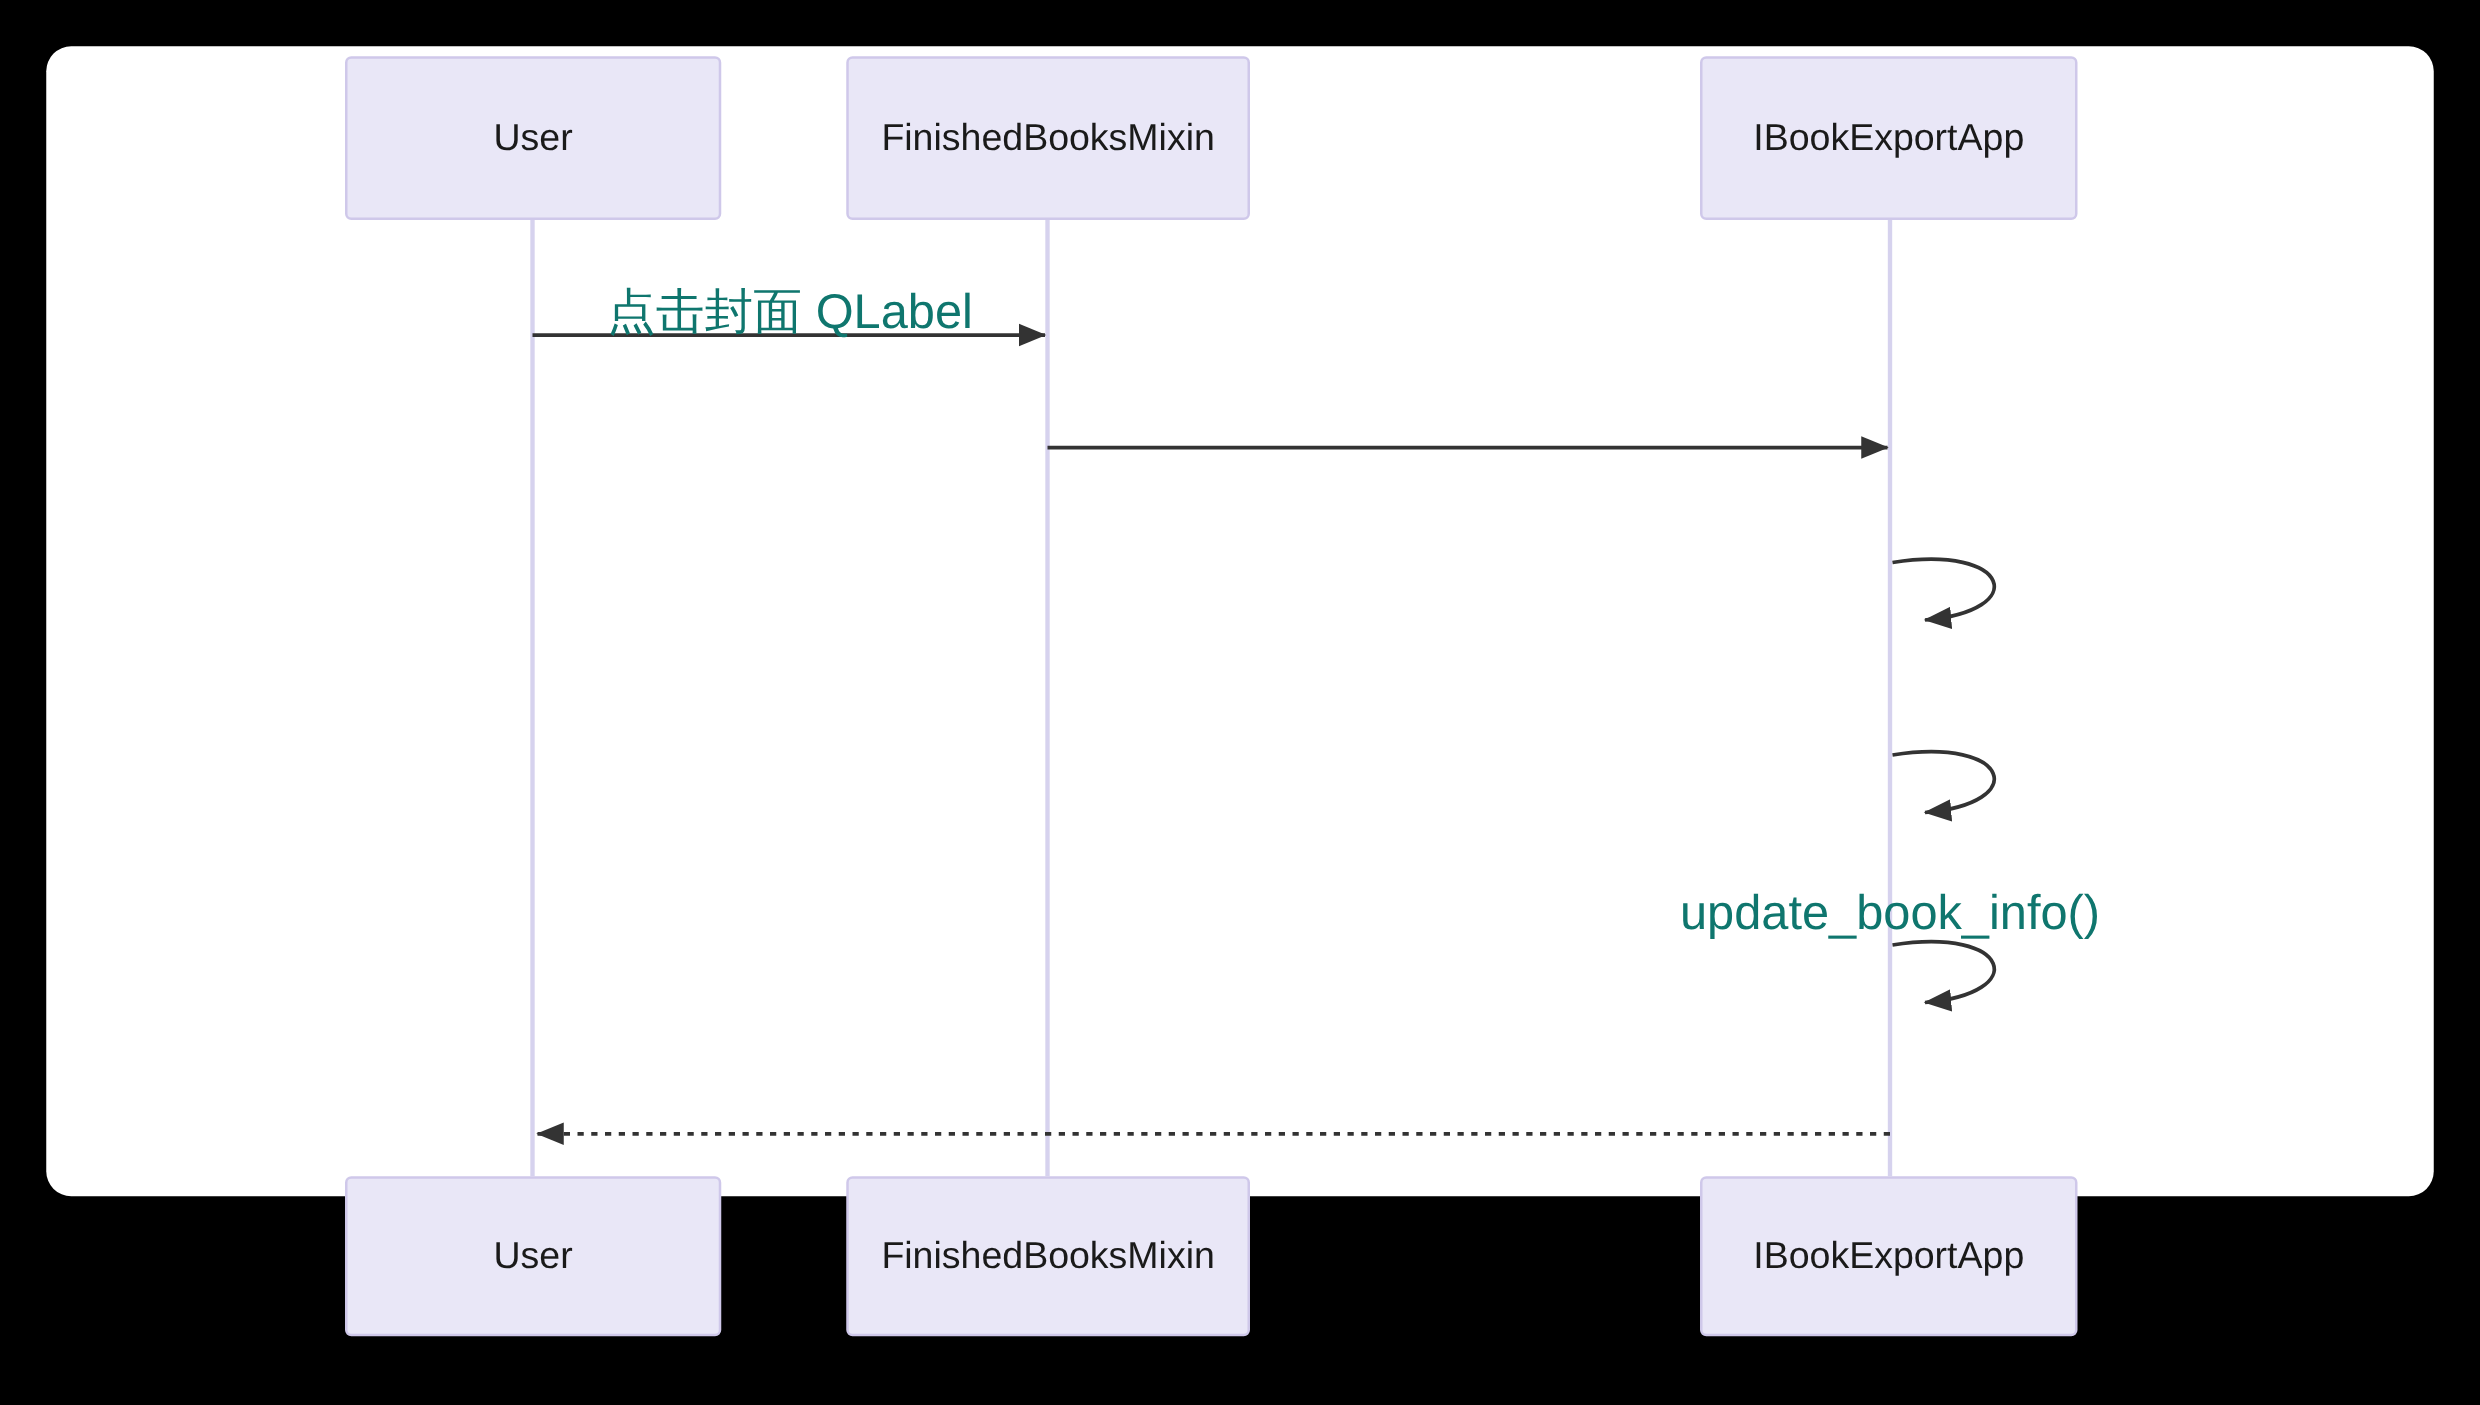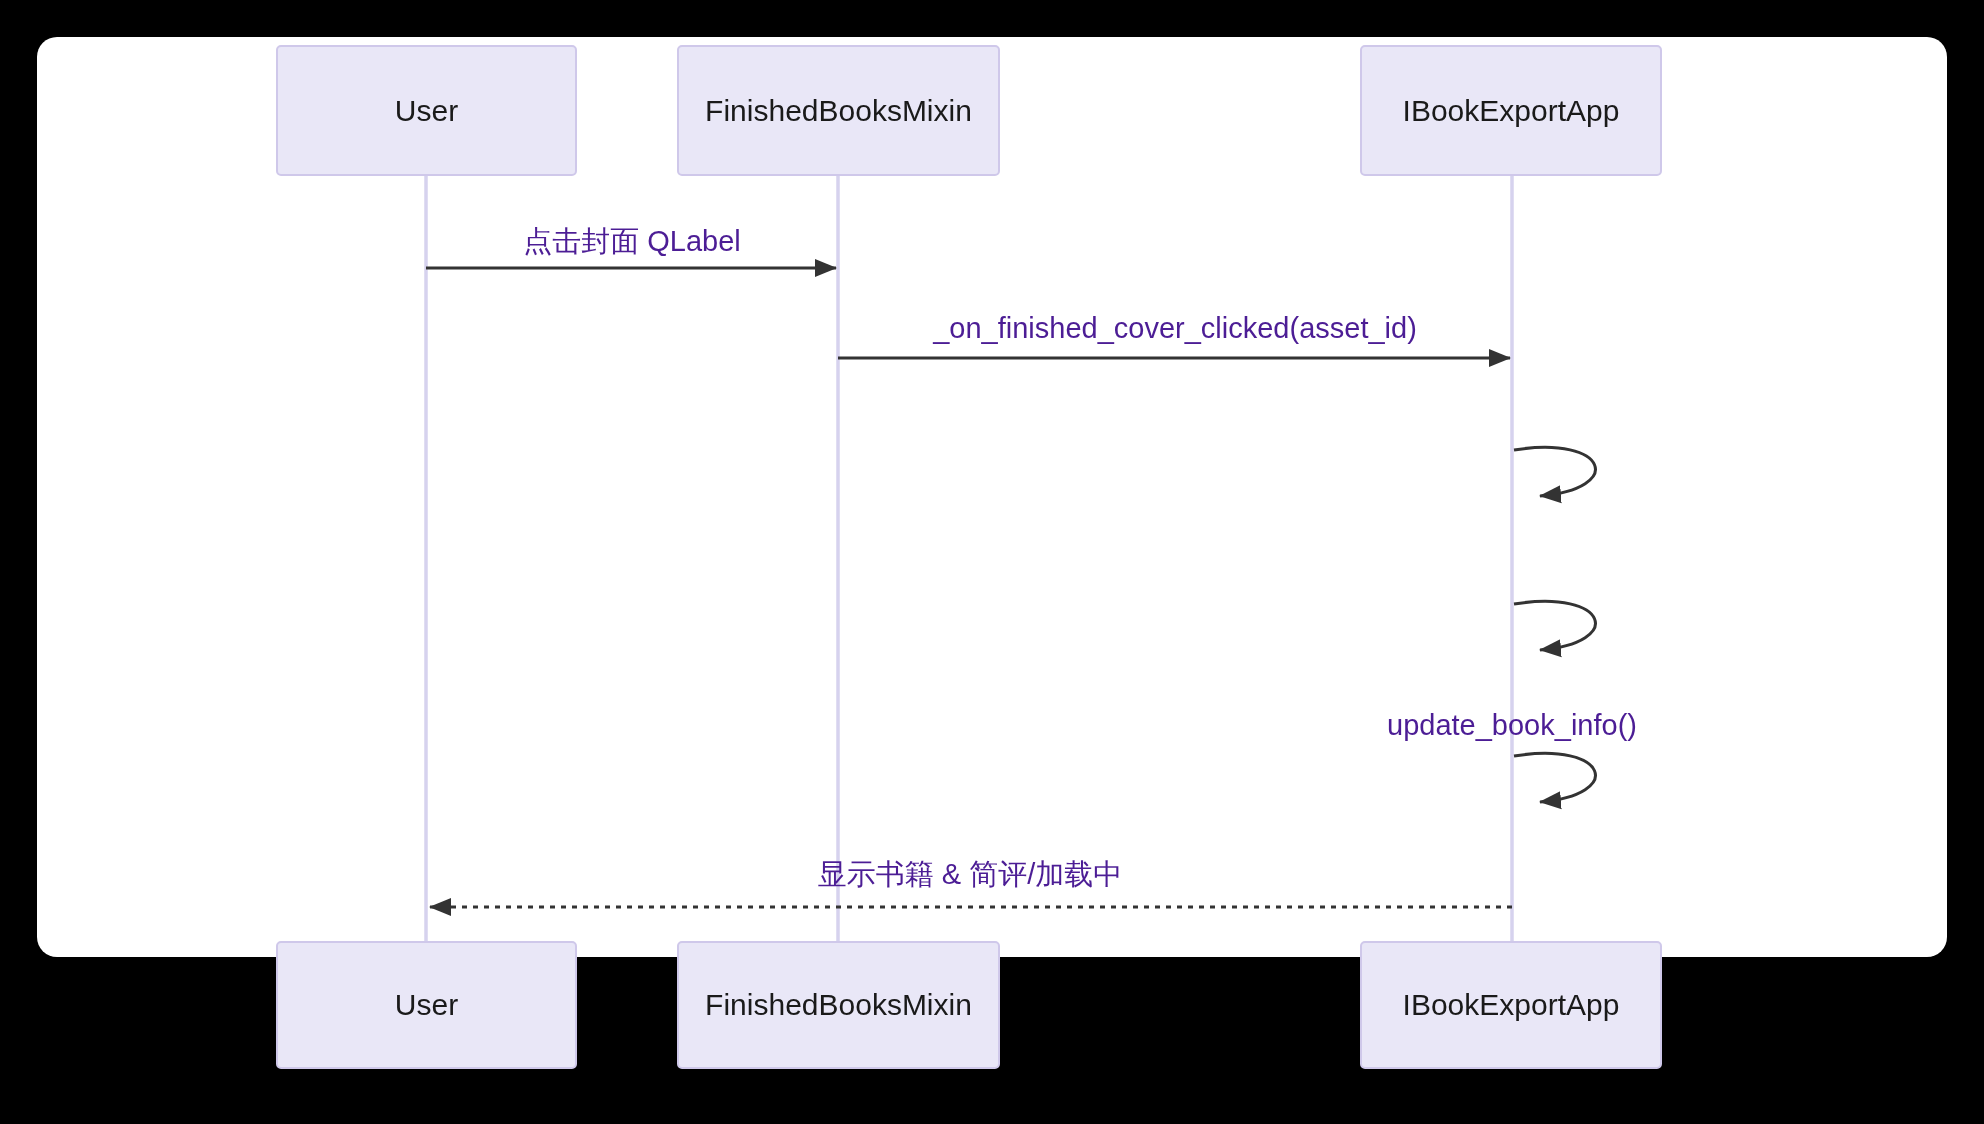--- a/index.html
+++ b/index.html
@@ -35,22 +35,22 @@
     border-radius: 5px;
     display: flex;
     align-items: center;
     justify-content: center;
     color: #1a1a1a;
     font-size: 30px;
   }
   .msg-label {
     position: absolute;
     transform: translateX(-50%);
-    color: #4c1d95;
-    font-size: 29px;
+    color: #0f766e;
+    font-size: 39px;
     white-space: nowrap;
     text-align: center;
   }
 </style>
 </head>
 <body>
 
 <div class="canvas">
 
   <svg class="layer" width="1910" height="1050" viewBox="0 0 1910 1050">
@@ -92,21 +92,19 @@
   </div>
   <div class="actor-box" style="left:640px; top:904px; width:323px; height:128px;">
     <span>FinishedBooksMixin</span>
   </div>
   <div class="actor-box" style="left:1323px; top:904px; width:302px; height:128px;">
     <span>IBookExportApp</span>
   </div>
 
   <div class="msg-label" style="left:595px; top:185px;">点击封面 QLabel</div>
 
-  <div class="msg-label" style="left:1138px; top:275px;">_on_finished_cover_clicked(asset_id)</div>
 
 
 
   <div class="msg-label" style="left:1475px; top:672px;">update_book_info()</div>
 
-  <div class="msg-label" style="left:933px; top:818px;">显示书籍 &amp; 简评/加载中</div>
 
 </div>
 
 </body></html>

